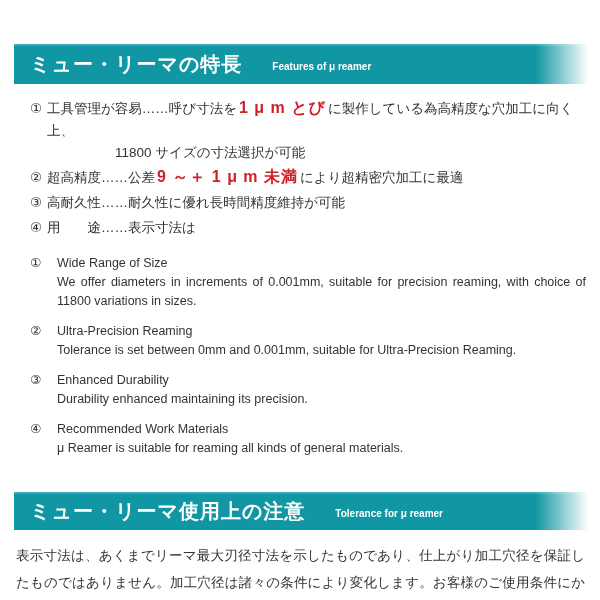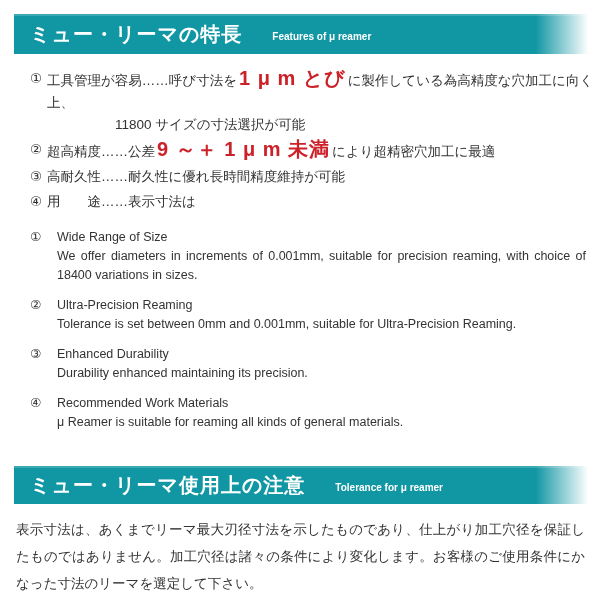--- a/index.html
+++ b/index.html
@@ -16,42 +16,42 @@
   }
   .page{width:600px;height:600px;position:relative;}
 
   
   .bar{
     margin-left:14px;height:40px;
     display:flex;align-items:center;
     background:linear-gradient(90deg,var(--teal) 0%,var(--teal) 89%,rgba(255,255,255,0) 98%);
     box-shadow:inset 0 2px 0 rgba(255,255,255,0.18);
   }
-  .bar1{margin-top:14px;text-align:right;}
+  .bar1{margin-top:44px;text-align:right;}
   .bar2{margin-top:34px;height:38px;}
   .bar-ja{
     color:#fff;font-weight:bold;font-size:20px;
     letter-spacing:1px;margin-left:16px;white-space:nowrap;
   }
   .bar-en{
     color:#fff;font-weight:bold;font-size:10px;
     margin-left:30px;margin-top:5px;white-space:nowrap;
   }
 
   
   .ja-list{margin-top:14px;}
   .ja-item{
     display:flex;align-items:flex-start;
     margin:0 6px 3px 30px;
     font-size:13.5px;line-height:22px;
   }
   .ja-item .num{flex:0 0 17px;}
   .ja-item .red{
     color:var(--red);font-weight:bold;
-    font-size:20px;line-height:1;letter-spacing:1px;
+    font-size:16px;line-height:1;letter-spacing:1px;
     padding:0 2px;
   }
   .ja-item .cont{margin-left:68px;}
 
   
   .en-list{margin-top:15px;}
   .en-item{
     margin:0 14px 11px 30px;
     font-size:12.5px;line-height:19px;
   }
@@ -103,21 +103,21 @@
 
   </div>
 
   <div class="en-list">
 
     <div class="en-item">
       <div class="head">
         <span class="num">①</span>
         <span>Wide Range of Size</span>
       </div>
-      <div class="body">We offer diameters in increments of 0.001mm, suitable for precision reaming, with choice of 18400 variations in sizes.</div>
+      <div class="body">We offer diameters in increments of 0.001mm, suitable for precision reaming, with choice of 11800 variations in sizes.</div>
     </div>
 
     <div class="en-item">
       <div class="head">
         <span class="num">②</span>
         <span>Ultra-Precision Reaming</span>
       </div>
       <div class="body">Tolerance is set between 0mm and 0.001mm, suitable for Ultra-Precision Reaming.</div>
     </div>
 

